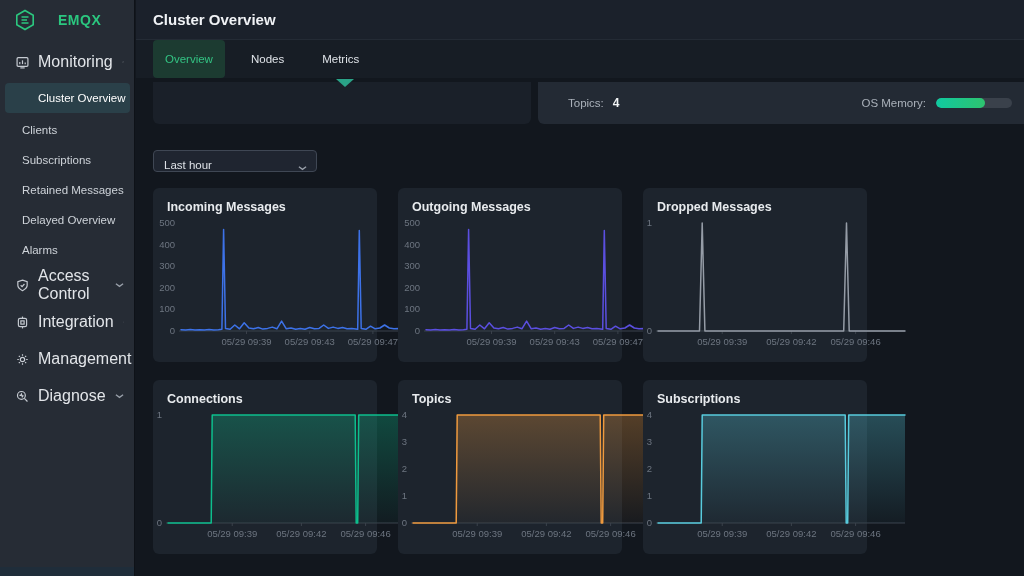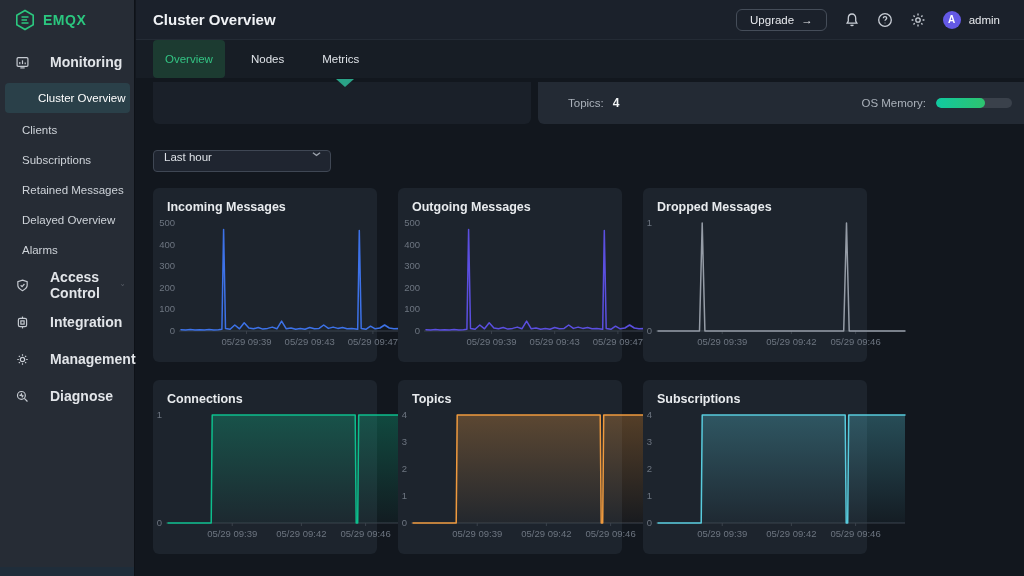--- a/index.html
+++ b/index.html
@@ -2,25 +2,25 @@
 <html><head>
 <meta charset="utf-8">
 <style>
   * { margin:0; padding:0; box-sizing:border-box; }
   html,body { width:1024px; height:576px; overflow:hidden; background:#12171e;
     font-family:"Liberation Sans", sans-serif; }
 
   
   .sidebar { position:absolute; left:0; top:0; width:135px; height:576px;
     background:#262c35; border-right:1px solid #0e1218; z-index:5; display:flex; flex-direction:column; }
-  .logo-row { height:40px; display:flex; align-items:center; gap:7px; padding-left:14px; }
+  .logo-row { height:40px; display:flex; align-items:center; gap:22px; padding-left:14px; }
   .logo-text { color:#2bc77f; font-weight:bold; font-size:14px; letter-spacing:.5px; }
   .nav { flex:1; padding-top:10px; }
-  .nav-group { height:24px; display:flex; align-items:center; gap:21px; padding:0 10px 0 16px;
-    color:#e2e5e9; font-size:14px; cursor:pointer; margin-bottom:13px;font-weight:bold; }
+  .nav-group { height:24px; display:flex; align-items:center; gap:9px; padding:0 10px 0 16px;
+    color:#e2e5e9; font-size:16px; cursor:pointer; margin-bottom:13px; }
   .nav-group .glabel { flex:1; }
   .gicon { width:13px; height:13px; stroke:#c6cbd2; fill:none; stroke-width:1.1; flex:0 0 auto; }
   .chev { width:9px; height:6px; stroke:#9aa1ab; fill:none; stroke-width:1.4; }
   .submenu { margin:-4px 0 10px 0; }
   .subitem { height:26px; line-height:26px; padding-left:22px; font-size:11.5px; color:#ced3d9;
     cursor:pointer; margin:4px 0; }
   .subitem.active { background:#2a4049; border-radius:4px; margin:4px 4px 4px 5px; padding-left:33px;
     color:#ffffff; height:30px; line-height:30px; }
   .sidebar-bottom-strip { height:9px; background:#1f2d3a; }
 
@@ -48,22 +48,22 @@
     border-left:9px solid transparent; border-right:9px solid transparent; border-top:8px solid #2aa287; }
   .strip-card-right { position:relative; width:526px; height:42px; background:#232a34; border-radius:0 0 6px 6px;
     display:flex; align-items:center;padding-left:12px; }
   .kv-label { color:#aab1ba; font-size:11.5px; }
   .kv-value { color:#f2f4f6; font-size:12px; font-weight:bold; margin-left:9px; }
   .topics-group { display:flex; align-items:center; margin-left:18px; }
   .osmem-group { position:absolute; right:52px; display:flex; align-items:center; gap:10px; }
   .progress-track { width:76px; height:10px; border-radius:5px; background:#3a414b; overflow:hidden; }
   .progress-fill { height:100%; border-radius:5px; background:linear-gradient(90deg,#10c9a0,#2ec46f); }
 
-  .select-box { position:absolute; left:17px; top:110px; width:178px; height:22px; background:#1f2530;
-    border:1px solid #3f4754; border-radius:4px; display:flex; align-items:flex-start; cursor:pointer; }
+  .select-box { position:absolute; left:17px; top:110px; width:164px; height:22px; background:#1f2530;
+    border:1px solid #3f4754; border-radius:4px; display:flex; align-items:flex-end; cursor:pointer; }
   .select-box span { flex:1; color:#dde1e6; font-size:11.5px; padding-left:10px; }
   .select-box .chev { margin-right:9px; }
 
   .charts-grid { position:absolute; left:17px; top:148px; width:861px; }
   .chart-row { display:flex; gap:21px; margin-bottom:18px; }
   .chart-card { width:224px; height:174px; background:#1d242d; border-radius:6px; }
   .chart-title { color:#e8ebee; font-size:12.5px; font-weight:bold; padding:12px 0 0 14px; }
   .chart-svg { display:block; margin-top:2px; }
   .chart-svg text { font-family:"Liberation Sans", sans-serif; font-size:9.5px; fill:#6d7580; }
 </style>
@@ -151,41 +151,20 @@
         </svg>
     </div>
 
   </div>
 
   <div class="sidebar-bottom-strip"></div>
 </div>
 
 <div class="header">
   <div class="page-title">Cluster Overview</div>
-  <div class="hdr-right">
-    <div class="upgrade-btn">
-      <span>Upgrade</span>
-      <span>→</span>
-    </div>
-    <svg class="hicon" viewBox="0 0 16 16">
-      <path d="M8 2 C5.7 2 4.3 3.8 4.3 6.2 V9 L3.1 11.2 H12.9 L11.7 9 V6.2 C11.7 3.8 10.3 2 8 2 Z"></path>
-      <path d="M6.7 12.8 a1.4 1.4 0 0 0 2.6 0"></path>
-    </svg>
-    <svg class="hicon" viewBox="0 0 16 16">
-      <circle cx="8" cy="8" r="6.3"></circle>
-      <path d="M6.3 6.3 C6.3 5.2 7 4.6 8 4.6 C9 4.6 9.7 5.2 9.7 6.1 C9.7 7.4 8 7.4 8 8.8"></path>
-      <line x1="8" y1="10.8" x2="8" y2="11.3"></line>
-    </svg>
-    <svg class="hicon" viewBox="0 0 16 16">
-      <circle cx="8" cy="8" r="2.2"></circle>
-      <path d="M8 1.6 V3.4 M8 12.6 V14.4 M1.6 8 H3.4 M12.6 8 H14.4 M3.5 3.5 L4.7 4.7 M11.3 11.3 L12.5 12.5 M12.5 3.5 L11.3 4.7 M4.7 11.3 L3.5 12.5"></path>
-    </svg>
-    <div class="avatar">A</div>
-    <span class="username">admin</span>
-  </div>
 </div>
 
 <div class="content">
   <div class="tabstrip">
     <div class="tab active">Overview</div>
     <div class="tab">Nodes</div>
     <div class="tab">Metrics</div>
   </div>
 
   <div class="strip-row">

